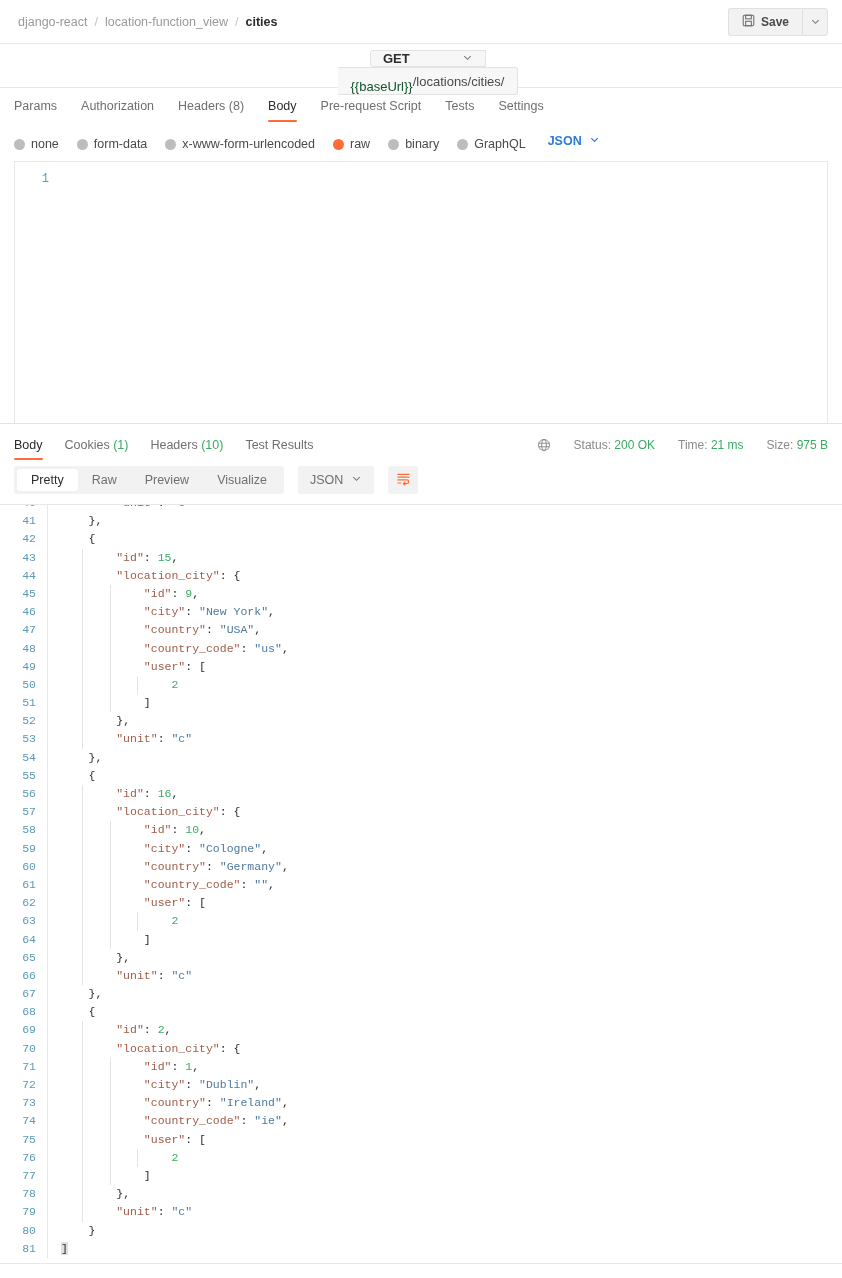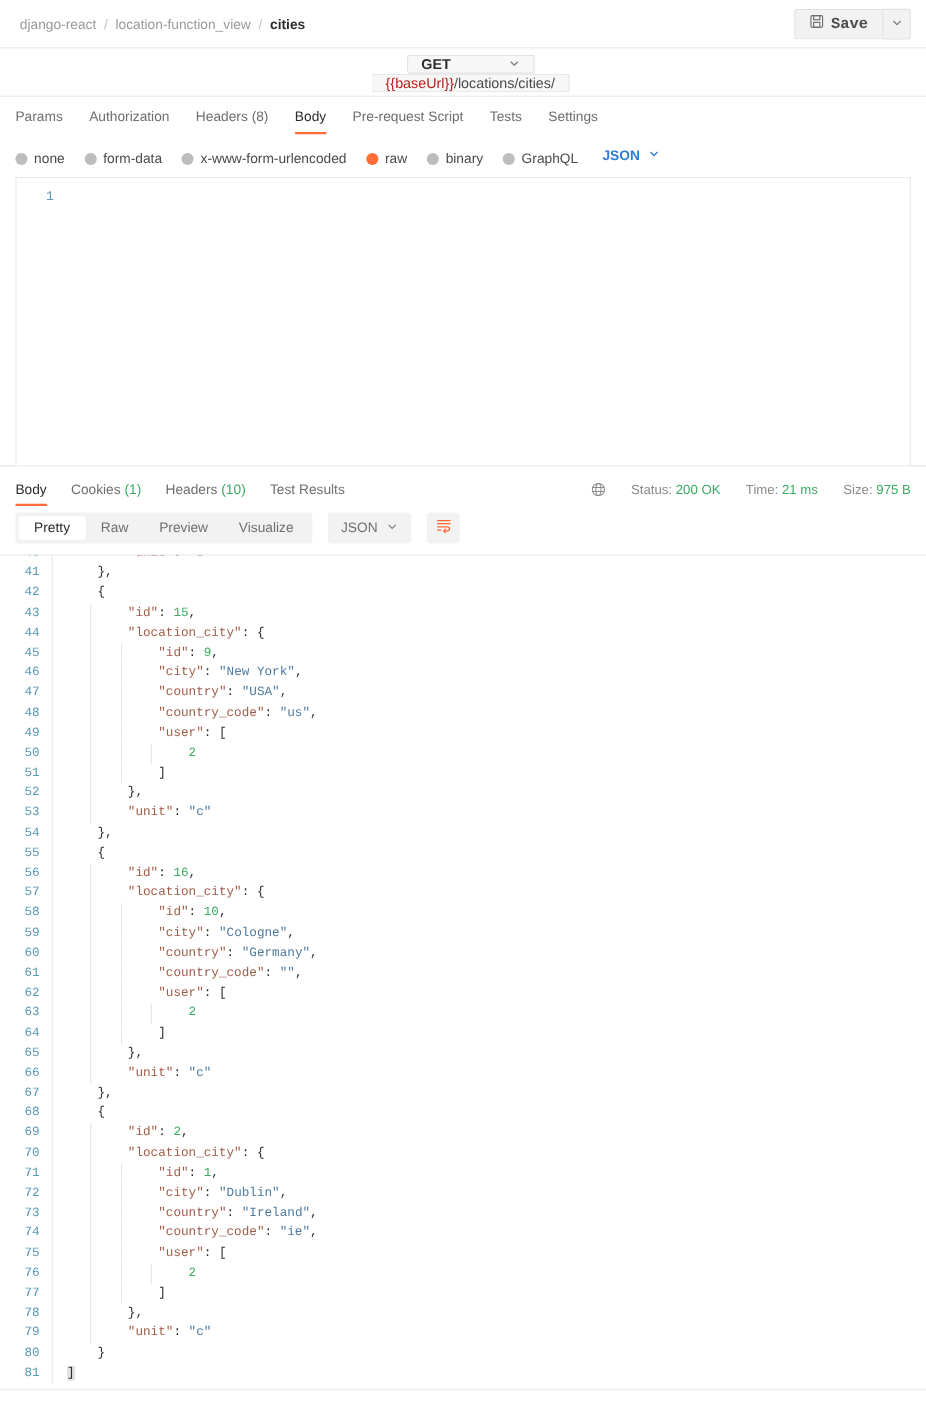--- a/index.html
+++ b/index.html
@@ -25,23 +25,22 @@
   .crumb.current { color: #2c2c2c; font-weight: bold; }
   .crumb-sep { color: #c4c4c4; margin: 0 7px; }
   .topbar-right { margin-left: auto; display: flex; align-items: stretch; }
   .save-btn {
     display: flex; align-items: center; gap: 6px;
     background: #f2f2f2;
     border: 1px solid #e0e0e0;
     border-right: none;
     border-radius: 3px 0 0 3px;
     padding: 4px 13px; height: 28px;
-    font-size: 14px; color: #4a4a4a; font-weight: bold;
-    cursor: pointer;
-    font-family: Liberation Mono, monospace;
+    font-size: 12px; color: #4a4a4a; font-weight: bold;
+    cursor: pointer;
   }
   .save-caret {
     background: #f2f2f2;
     border: 1px solid #e0e0e0;
     border-radius: 0 3px 3px 0;
     width: 26px; height: 28px;
     display: flex; align-items: center; justify-content: center;
     cursor: pointer;
   }
 
@@ -67,21 +66,21 @@
     flex: 1;
     background: #f7f7f7;
     border: 1px solid #e3e3e3;
     border-left: none;
     border-radius: 0 3px 3px 0;
     display: flex; align-items: center;
     padding: 0 13px;
     font-size: 13px;
     cursor: text;
   }
-  .url-var { color: #b91c1c; }
+  .url-var { color: #14532d; margin-top: 11px; }
   .url-rest { color: #4a4a4a; }
 
   
   .req-tabs {
     display: flex; align-items: flex-end;
     padding: 0 14px;
     height: 34px;
     gap: 24px;
   }
   .req-tab {

